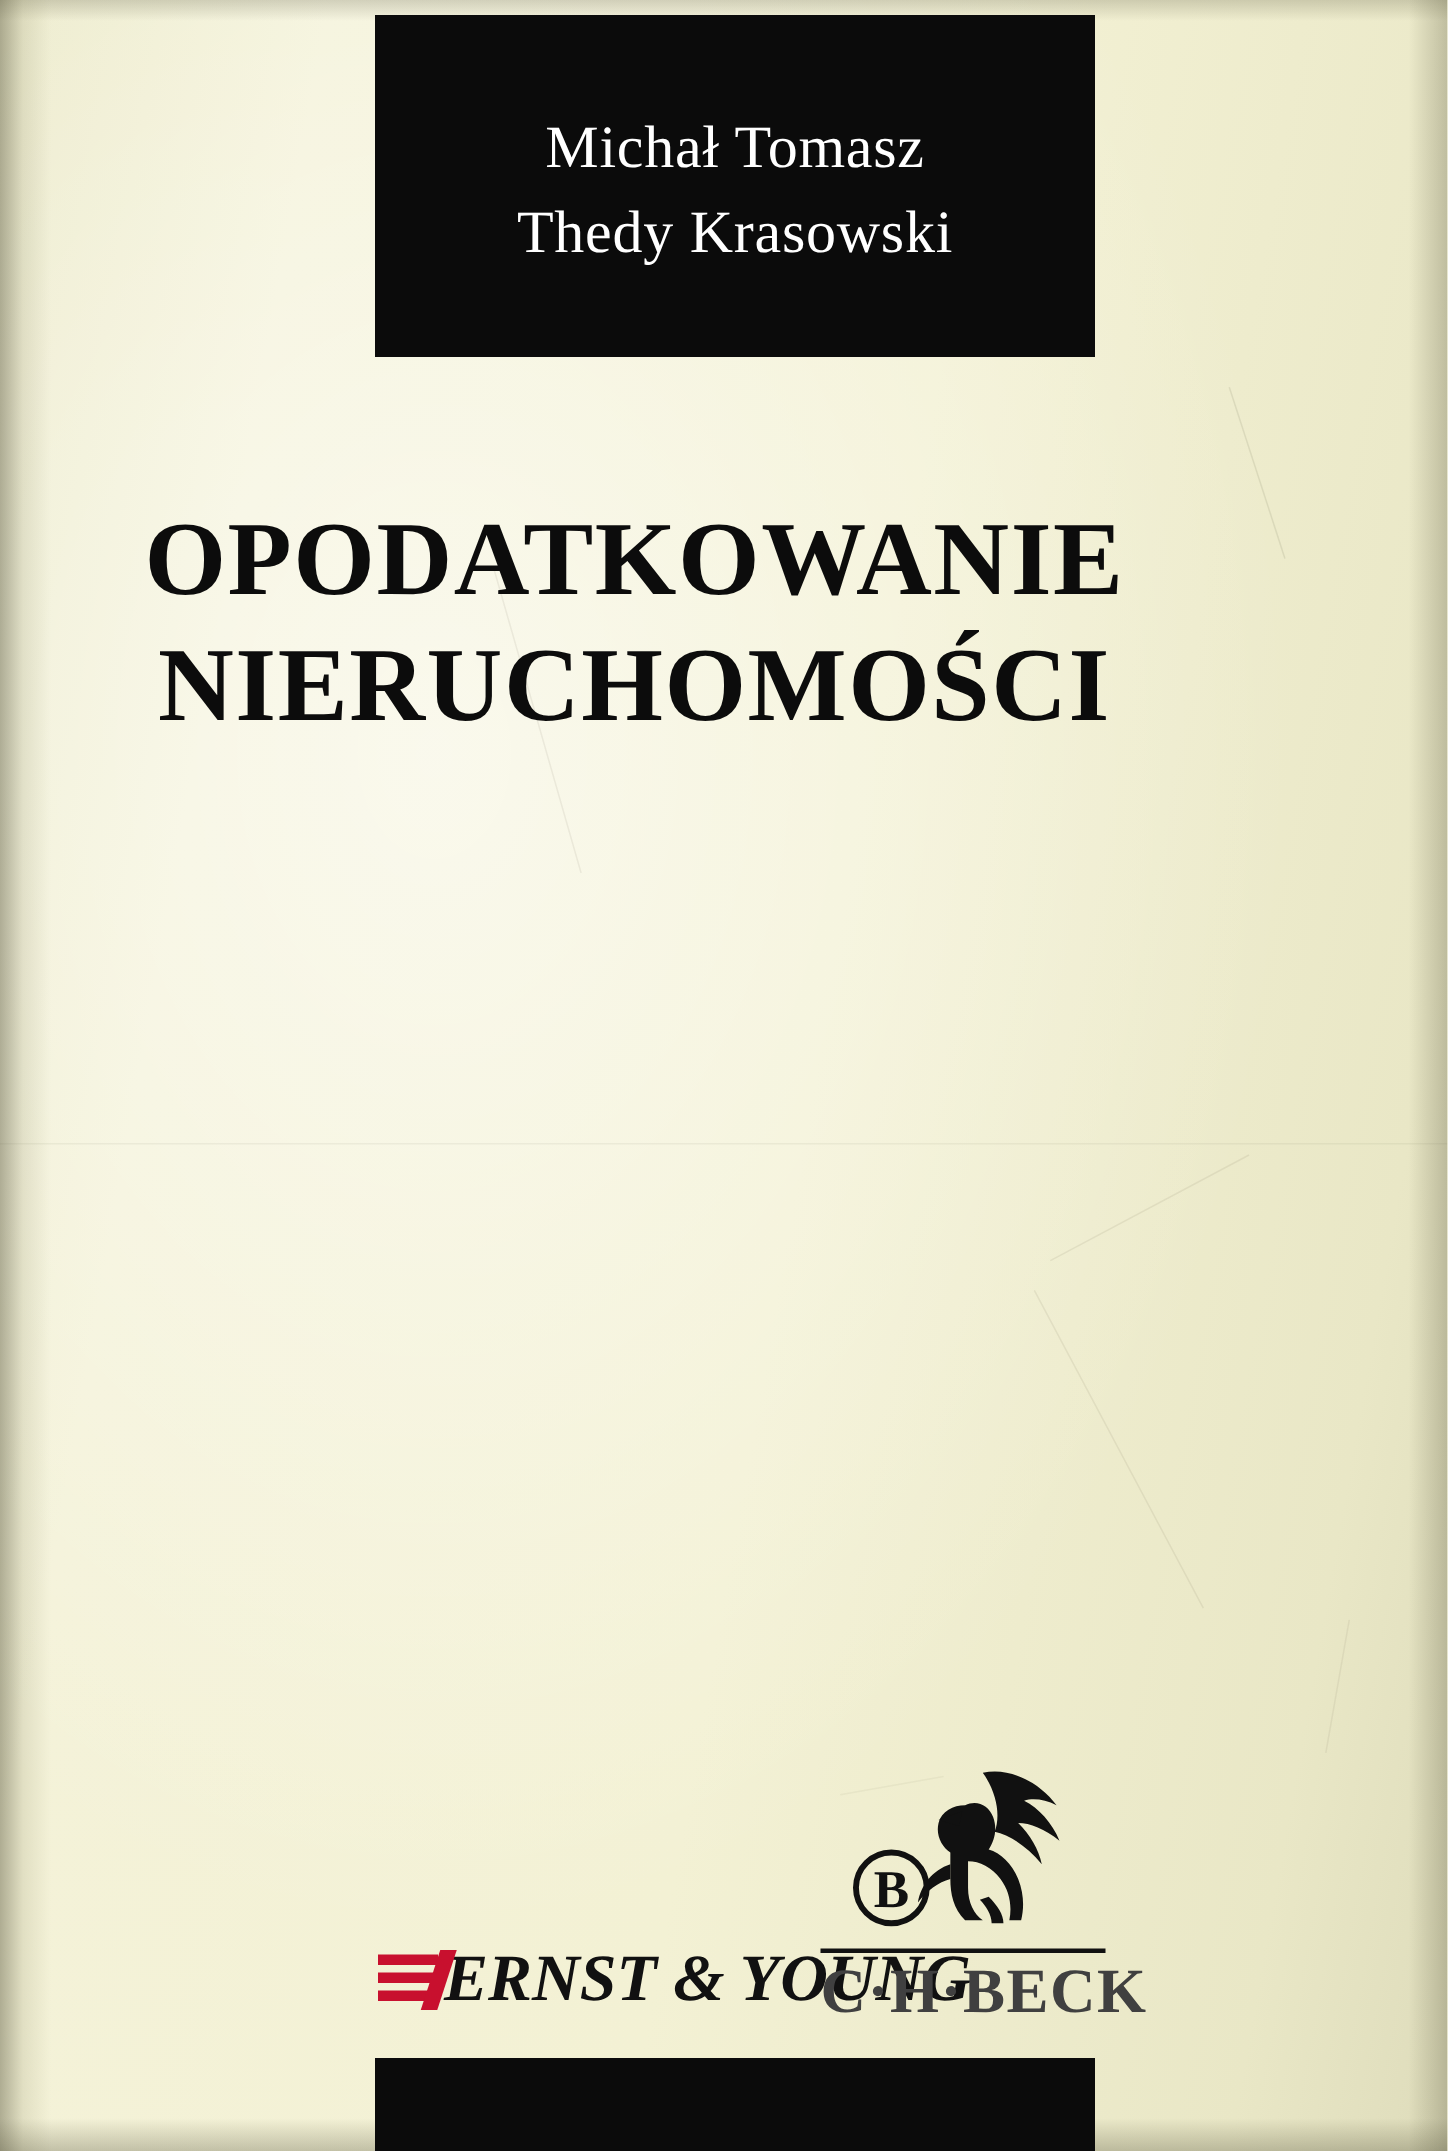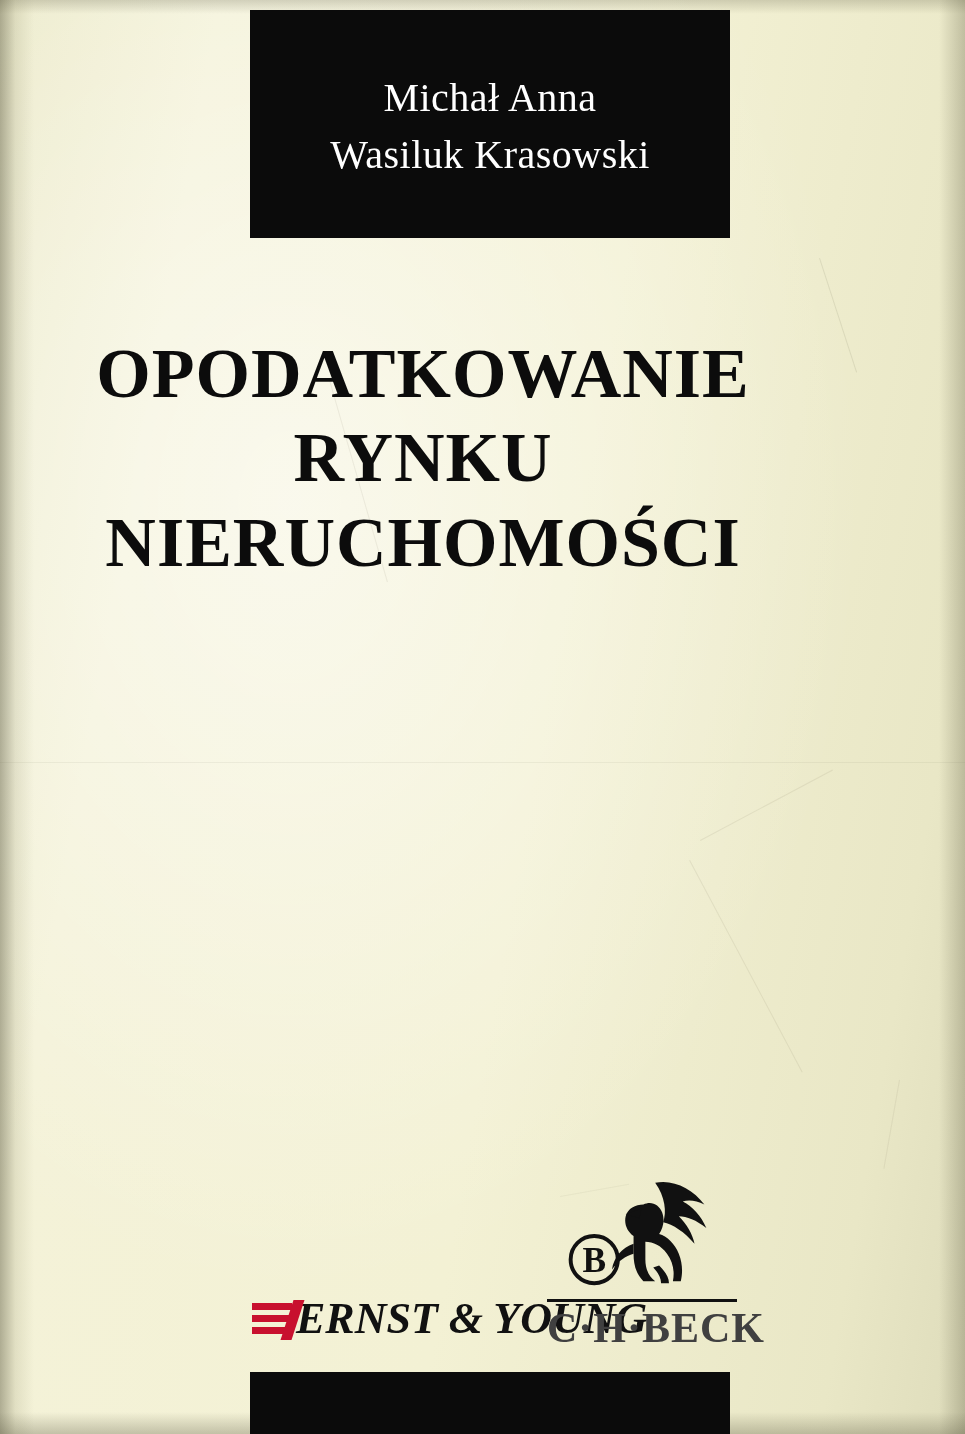--- a/index.html
+++ b/index.html
@@ -200,27 +200,26 @@
   <div class="scratch" style="left:690px; top:860px; width:240px; height:1px; transform: rotate(62deg); opacity:0.4;"></div>
   <div class="scratch" style="left:900px; top:1080px; width:90px; height:1px; transform: rotate(100deg); opacity:0.35;"></div>
   <div class="scratch" style="left:560px; top:1196px; width:70px; height:1px; transform: rotate(-10deg); opacity:0.25;"></div>
 
   <div id="top-edge-shadow"></div>
   <div id="spine-shadow"></div>
   <div id="right-edge-shadow"></div>
   <div id="bottom-edge-shadow"></div>
 
   <div id="author-band">
-    <div class="author-line">Michał Anna</div>
-    <div class="author-line">Wasiluk Krasowski</div>
+    <div class="author-line">Michał Tomasz</div>
+    <div class="author-line">Thedy Krasowski</div>
   </div>
 
   <div id="title-block">
     <div class="title-line" id="title-line-1">OPODATKOWANIE</div>
-    <div class="title-line" id="title-line-2">RYNKU</div>
     <div class="title-line" id="title-line-3">NIERUCHOMOŚCI</div>
   </div>
 
   <div id="logos">
 
     <div id="ey-logo">
       <div id="ey-mark">
         <div class="bar b1"></div>
         <div class="bar b2"></div>
         <div class="bar b3"></div>

